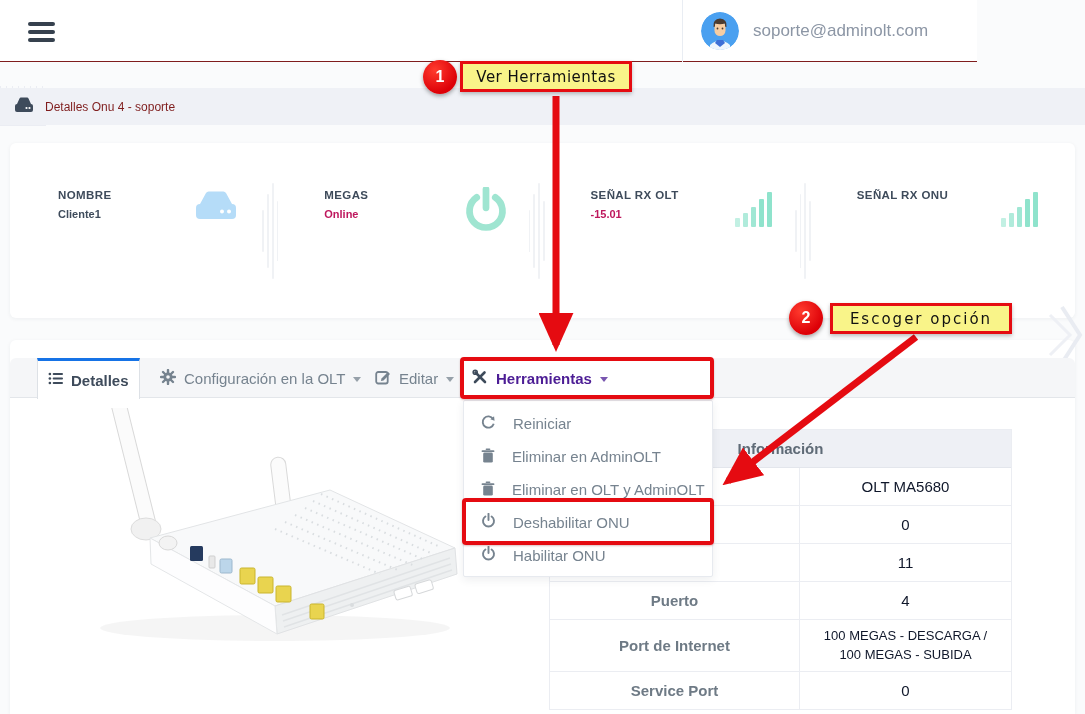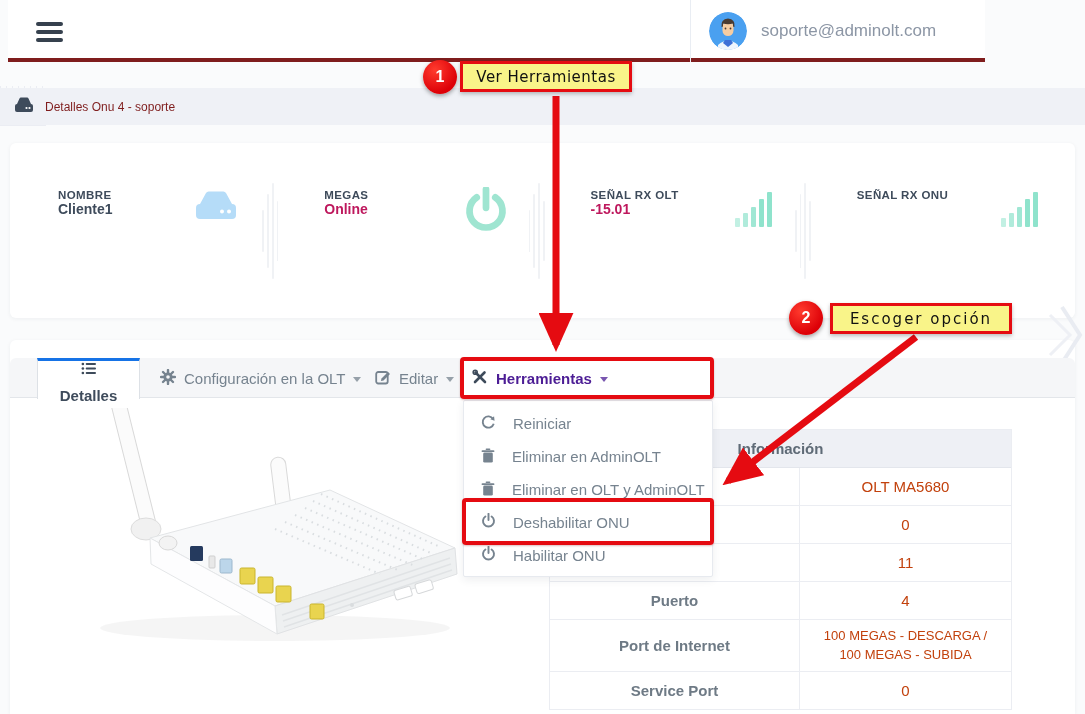--- a/index.html
+++ b/index.html
@@ -3,80 +3,80 @@
 <meta charset="utf-8">
 <style>
   * { margin:0; padding:0; box-sizing:border-box; }
   html,body { background:#fff; }
   .page {
     position:relative; width:1085px; height:714px; overflow:hidden;
     font-family:"Liberation Sans","DejaVu Sans",sans-serif;
     background:#fafbfc; color:#3e4b5b;
   }
   
-  .navbar { position:absolute; left:8px; top:0; width:977px; height:62px;
-    background:#fff; border-bottom:4px solid #7f1d1d; z-index:5; }
+  .navbar { position:absolute; left:0; top:0; width:977px; height:62px;
+    background:#fff; border-bottom:1px solid #7f1d1d; z-index:5; }
   .hamburger { position:absolute; left:28px; top:22px; width:27px; height:19px; cursor:pointer; }
   .hamburger i { display:block; height:3.5px; background:#36414e; border-radius:2px; margin-bottom:4.5px; }
   .user-area { position:absolute; right:0; top:0; height:62px; width:295px;
     border-left:1px solid #e9edf3; display:flex; align-items:center; gap:14px; padding-left:18px; }
   .avatar { width:38px; height:38px; border-radius:50%; overflow:hidden; flex:0 0 auto; }
   .user-email { font-size:17px; color:#8c96a5; }
   
   .titlebar { position:absolute; left:0; top:88px; width:1085px; height:37px;
     background:#eff1f6; display:flex; align-items:center; gap:10px; padding-left:13px; }
   .titlebar h1 { font-size:12px; font-weight:400; color:#7f1d1d; }
   .grid-deco { position:absolute; left:0; top:86px; width:46px; height:40px; opacity:.55;
     background:repeating-linear-gradient(0deg,#dfe3ec 0 1px,transparent 1px 6px),
                repeating-linear-gradient(90deg,#dfe3ec 0 1px,transparent 1px 6px); }
   
   .stats-card { position:absolute; left:10px; top:143px; width:1065px; height:175px;
     background:#fff; border-radius:6px; box-shadow:0 1px 4px rgba(40,50,70,.06);
     display:flex; }
   .stat { position:relative; width:266.25px; padding:46px 0 0 48px; }
   .stat-label { font-size:11.5px; font-weight:700; letter-spacing:.4px; color:#3e4b5b; }
-  .stat-value { margin-top:0; font-size:14px; font-weight:700; color:#3e4b5b; }
+  .stat-value { margin-top:7px; font-size:11px; font-weight:700; color:#3e4b5b; }
   .stat-value.teal { color:#be185d; }
   .stat-icon { position:absolute; right:34px; top:44px; }
   .stat-div { position:absolute; right:-2px; top:38px; height:100px; width:16px;
     display:flex; align-items:center; gap:3px; }
   .stat-div i { display:block; width:2.5px; background:#f0f2f5; border-radius:2px; }
   .stat-div i:nth-child(1){height:42px}.stat-div i:nth-child(2){height:74px}
   .stat-div i:nth-child(3){height:96px}.stat-div i:nth-child(4){height:60px}
   
   .main-card { position:absolute; left:10px; top:340px; width:1065px; height:374px;
     background:#fff; border-radius:6px 6px 0 0; box-shadow:0 1px 4px rgba(40,50,70,.06); }
   .tabstrip { position:absolute; left:10px; top:358px; width:1065px; height:40px;
     background:#f5f6f8; border-bottom:1px solid #e3e6ea; border-radius:6px 6px 0 0; z-index:6; }
   .tab { position:absolute; top:0; height:40px; display:flex; align-items:center; gap:8px;
     font-size:15px; color:#76838f; padding:0 10px; cursor:pointer; }
   .tab.active { left:27px; width:103px; top:0; height:41px; background:#fff;
     border:1px solid #dde1e6; border-top:3px solid #1673e6; border-bottom:none;
-    color:#3e4b5b; font-weight:600; z-index:7;flex-direction:column; }
+    color:#3e4b5b; font-weight:600; z-index:7; }
   .tab.t2 { left:140px; } .tab.t3 { left:355px; }
   .tab.t4 { left:452px; width:252px; background:#fff; color:#4c1d95; font-weight:600; }
   .caret { width:0; height:0; border-left:4px solid transparent; border-right:4px solid transparent;
     border-top:5px solid currentColor; opacity:.75; margin-top:2px; }
   
   .dropdown { position:absolute; left:463px; top:400px; width:250px; height:177px;
     background:#fff; border:1px solid #e7eaef; border-radius:2px;
     box-shadow:0 3px 8px rgba(40,50,70,.08); z-index:20; padding-top:6px; }
   .menu-item { height:33px; display:flex; align-items:center; gap:17px; padding-left:17px;
     font-size:15px; color:#76838f; cursor:pointer; background:#fff; }
   
   .info-table { position:absolute; left:549px; top:429px; width:463px; z-index:10;
     border:1px solid #ebedf2; border-bottom:none; font-size:15px; }
   .info-head { height:38px; background:#eef0f5; border-bottom:1px solid #e3e6ec;
     display:flex; align-items:center; justify-content:center; font-weight:700; color:#5f6b77; }
   .info-row { display:flex; height:38px; border-bottom:1px solid #ebedf2; background:#fff; }
   .info-row.tall { height:52px; }
   .cell-label { width:250px; border-right:1px solid #ebedf2; display:flex; align-items:center;
     justify-content:center; font-weight:700; color:#6e7a85; }
   .cell-value { flex:1; display:flex; align-items:center; justify-content:center;
-    color:#c2410c; text-align:center; padding:0 14px; }
+    color:#0f172a; text-align:center; padding:0 14px; }
   .info-row.tall .cell-value { font-size:13px; line-height:1.45; }
   
   .router { position:absolute; left:30px; top:408px; z-index:3; }
   
   .arrows { position:absolute; left:0; top:0; z-index:40; pointer-events:none; }
   .redbox { position:absolute; border:4px solid #e50b11; border-radius:4px; z-index:35;
     pointer-events:none; box-shadow:0 1px 2px rgba(120,0,0,.25); }
   .rb-tab  { left:460px; top:357px; width:254px; height:42px; }
   .rb-item { left:462px; top:498px; width:252px; height:47px; }
   .badge { position:absolute; width:34px; height:34px; border-radius:50%;

